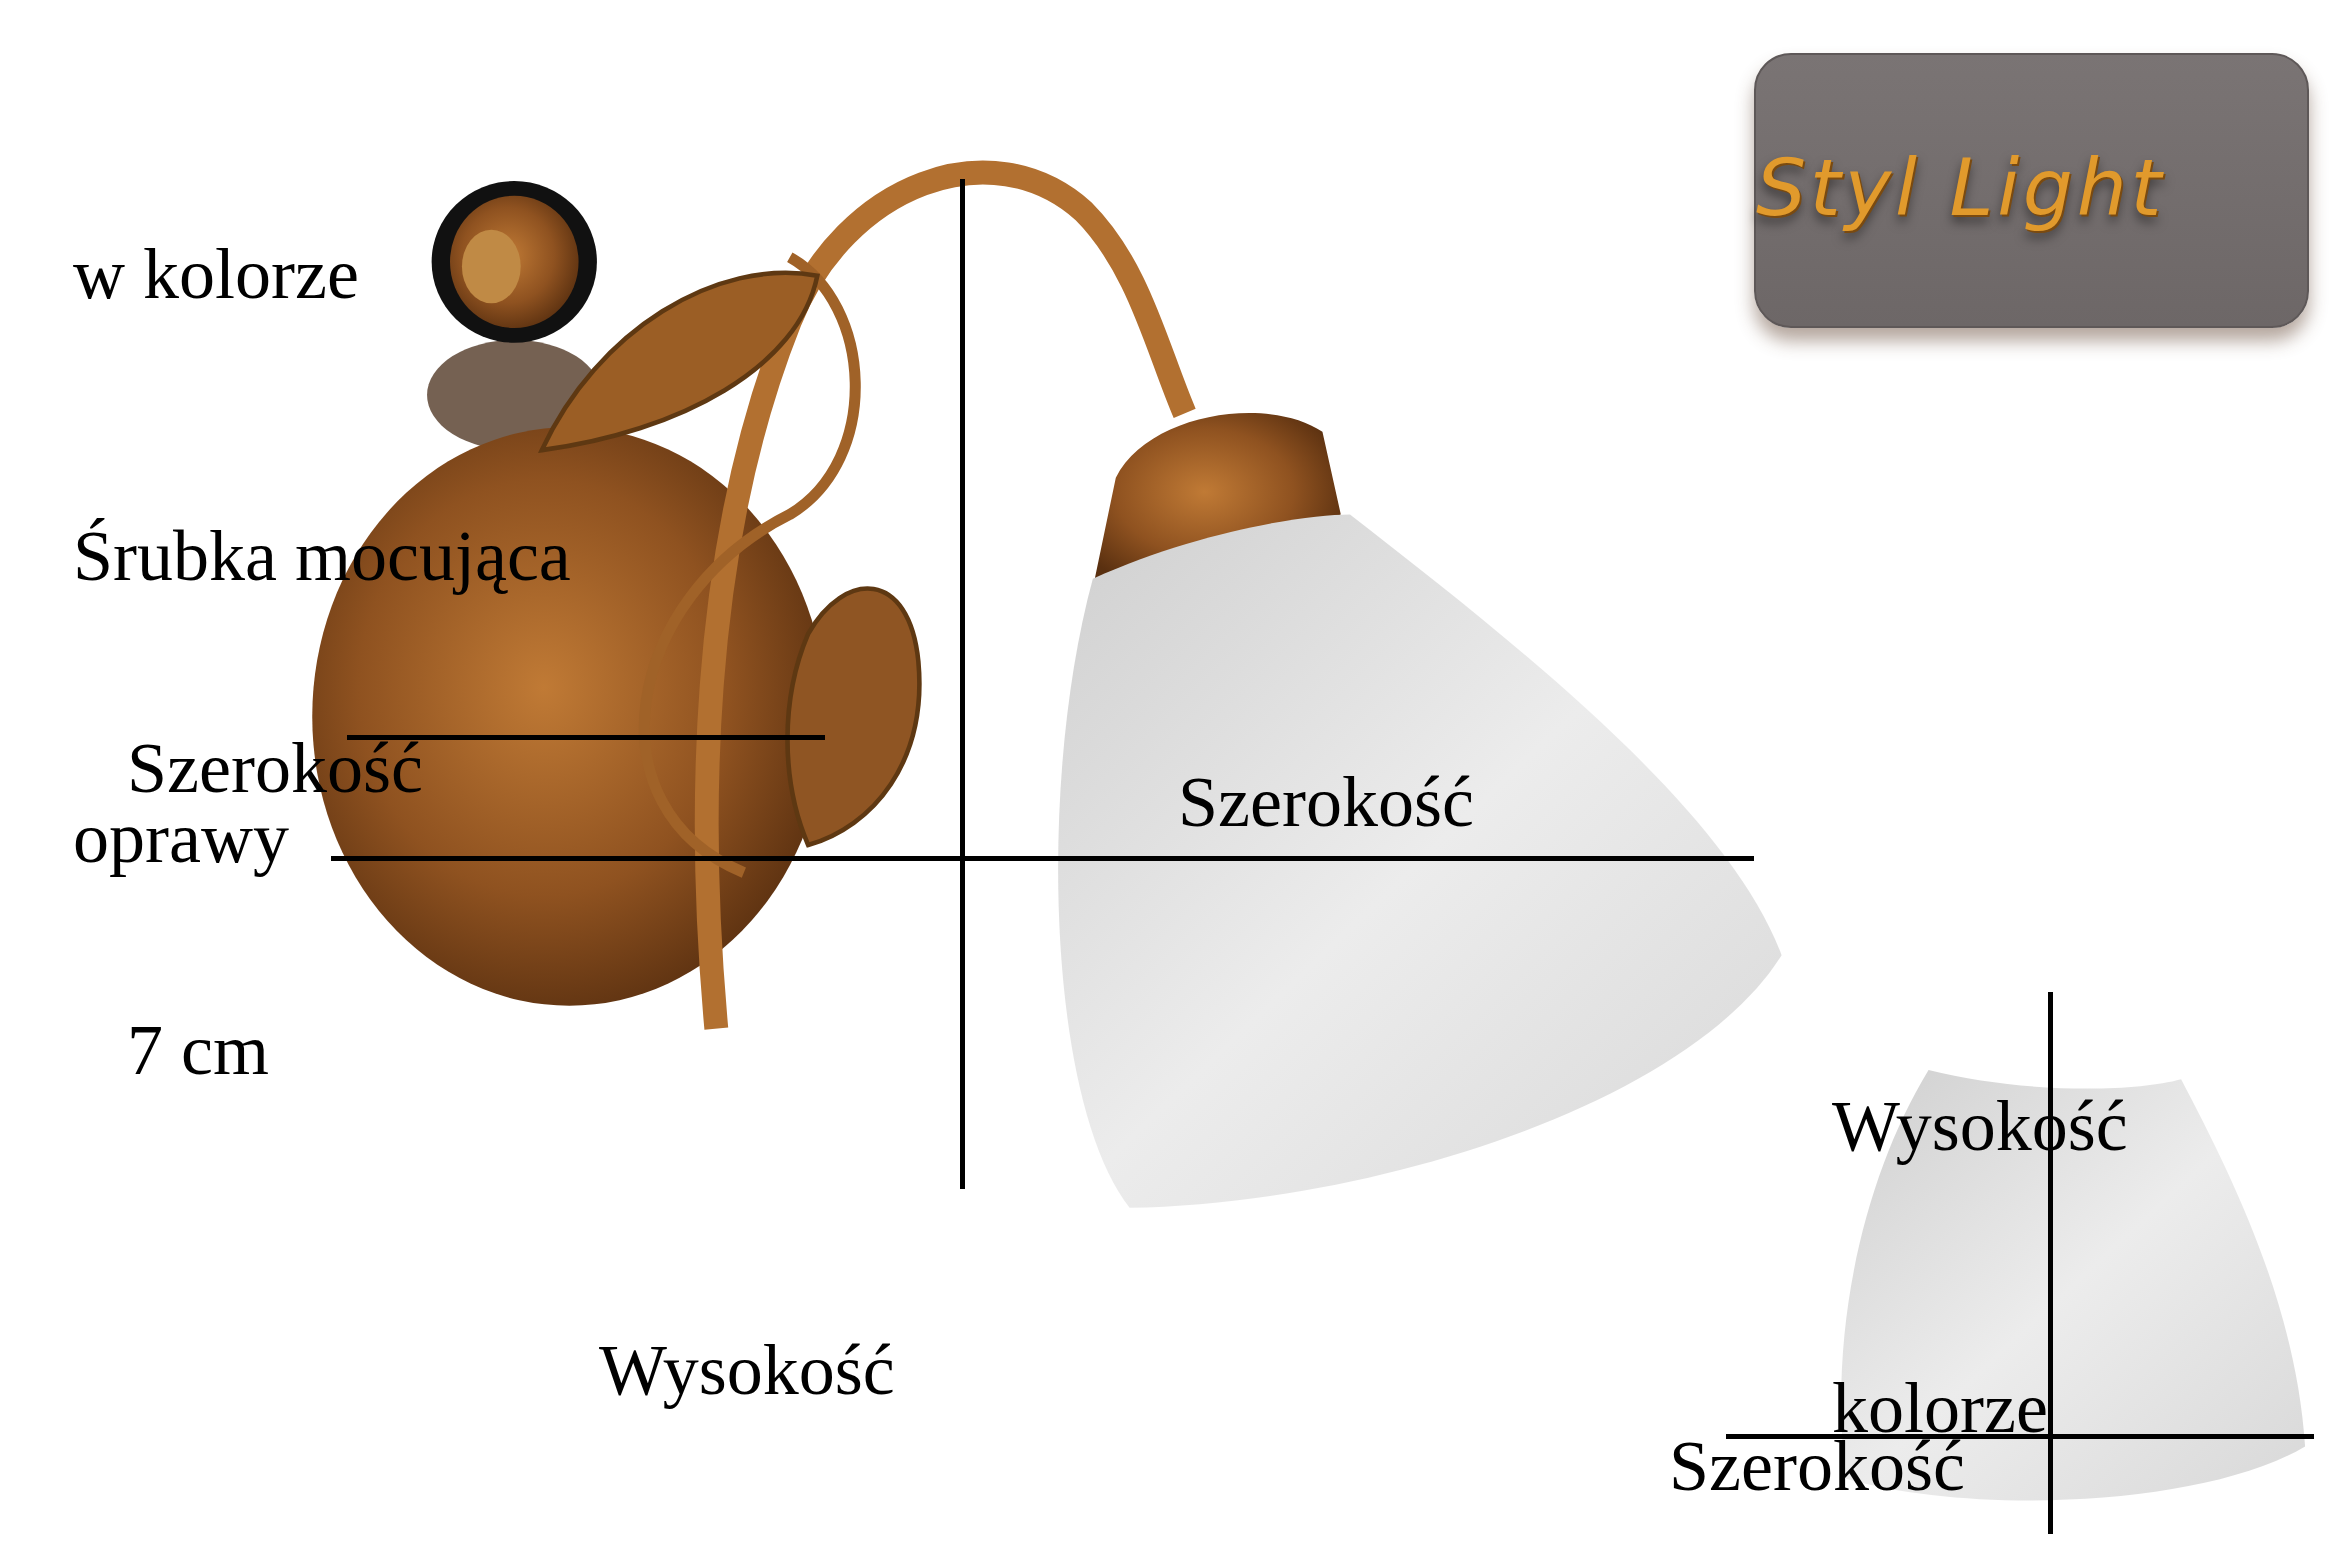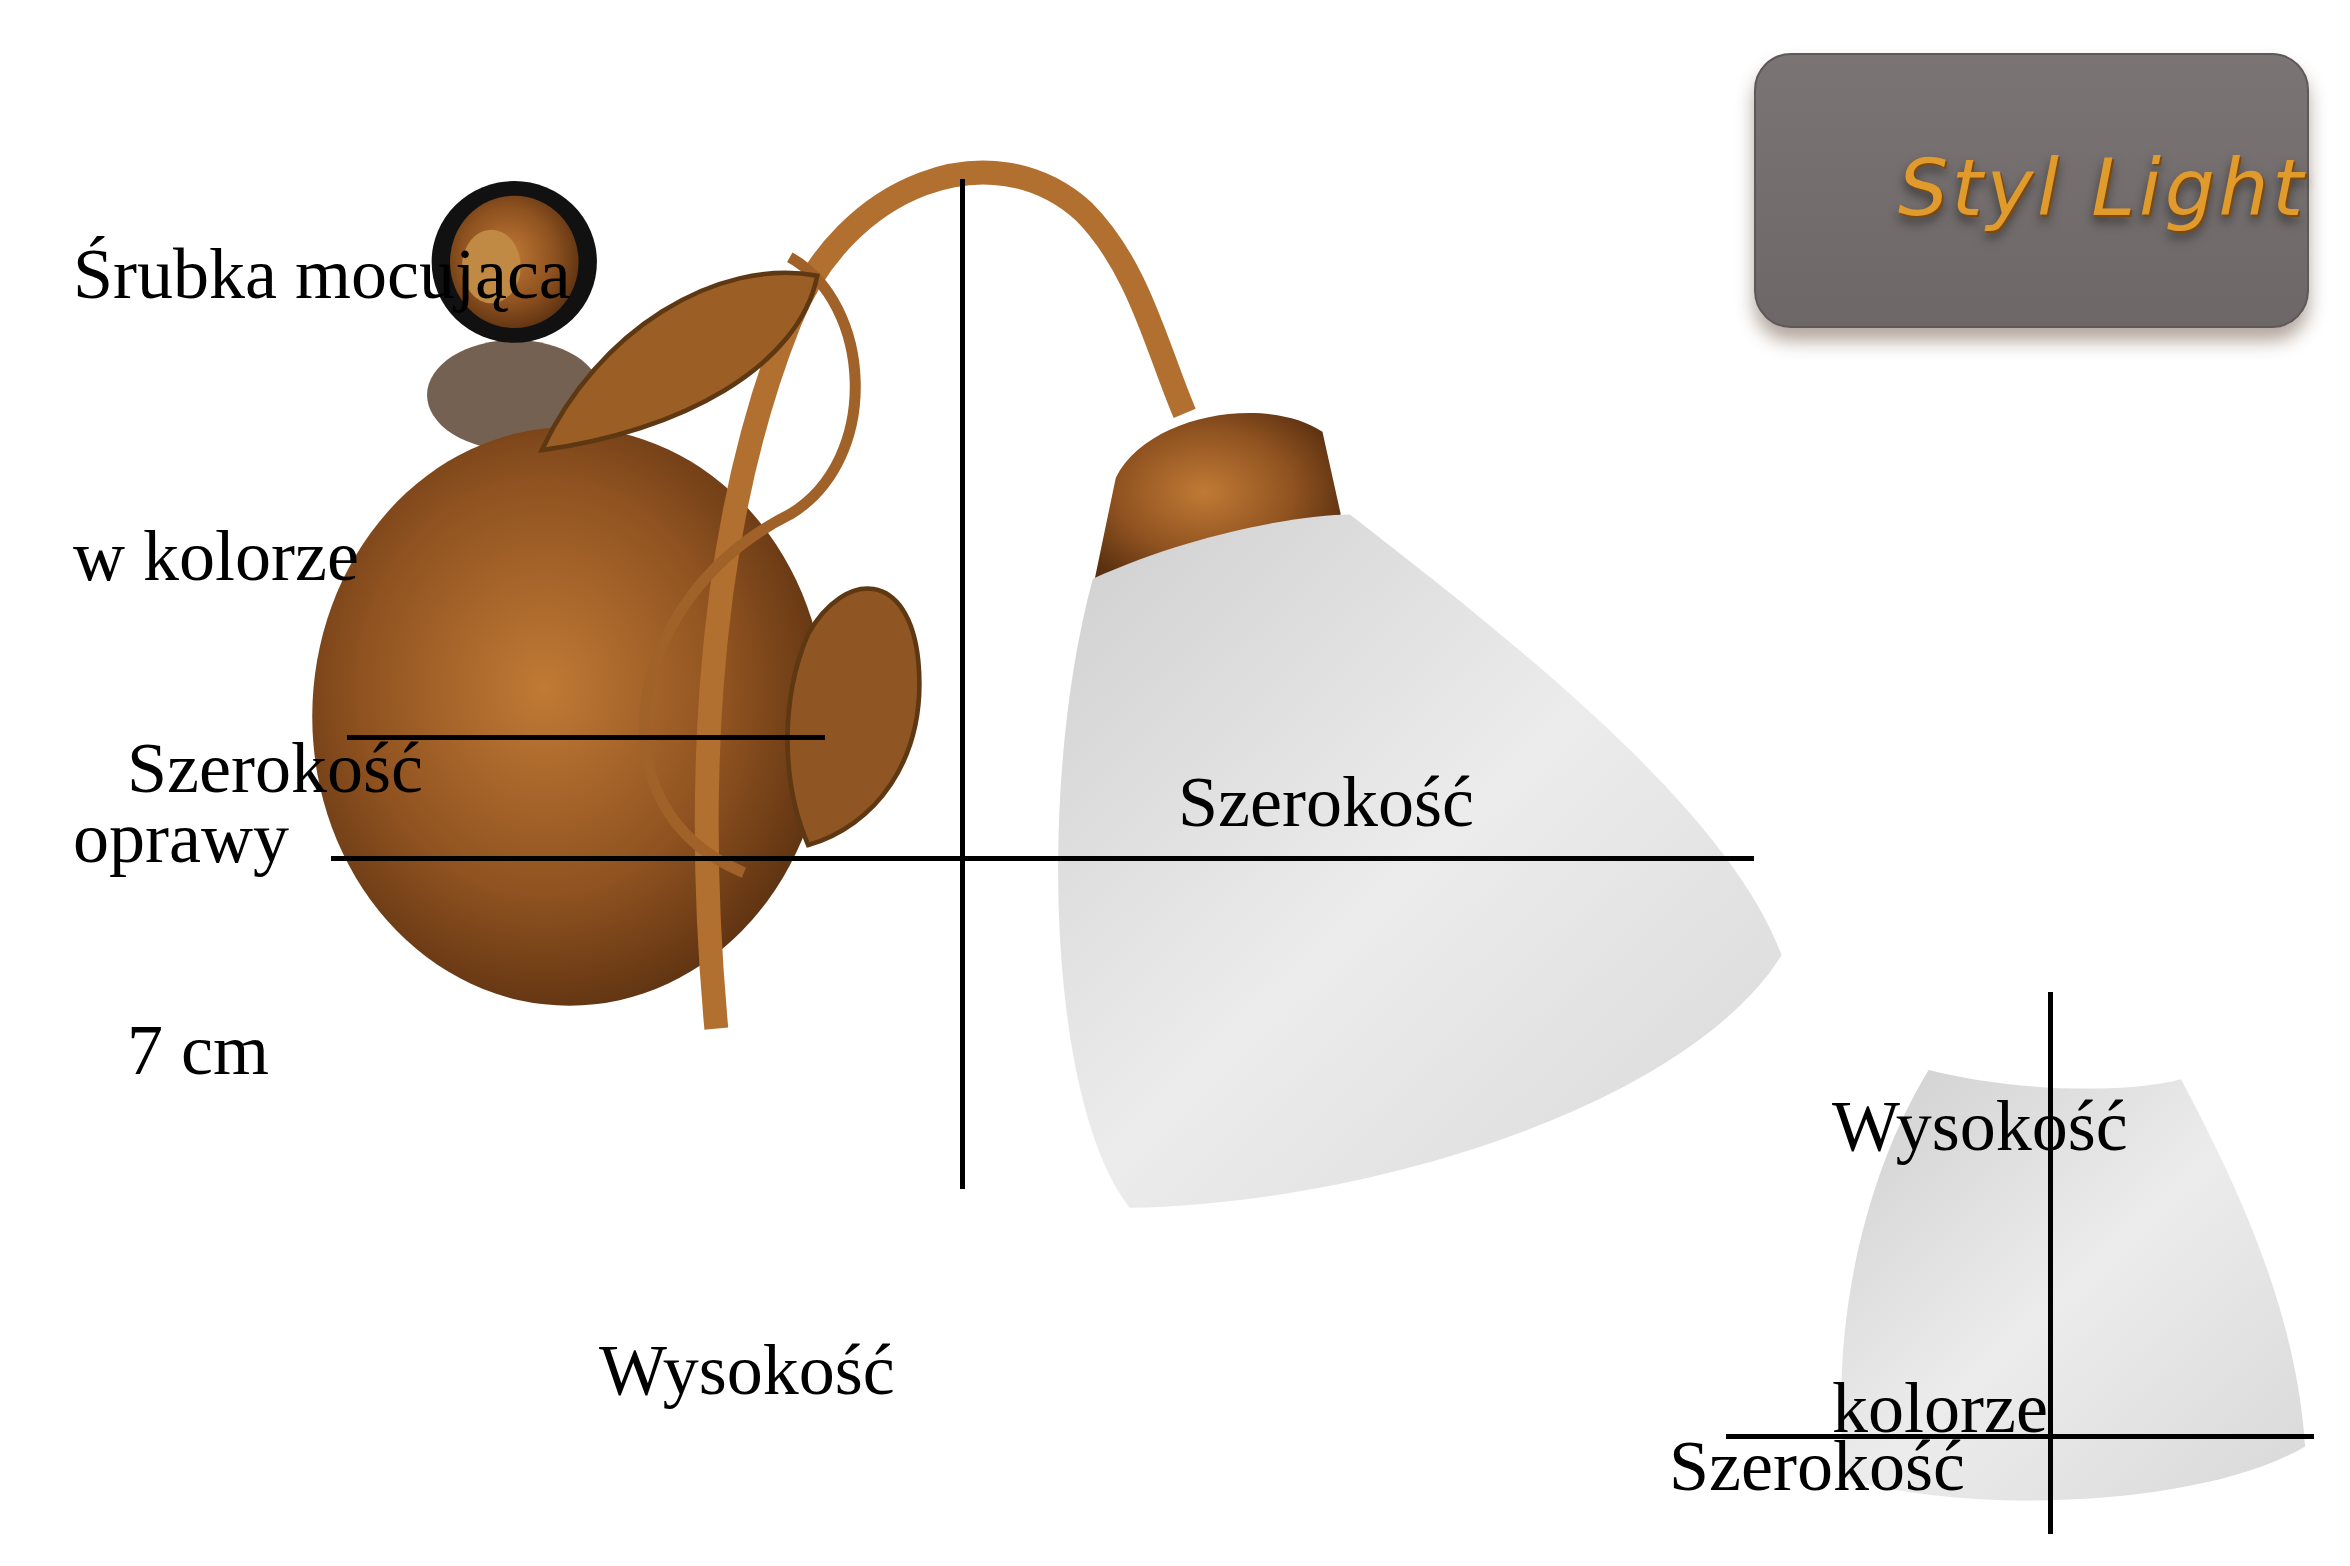--- a/index.html
+++ b/index.html
@@ -1,20 +1,20 @@
 <!DOCTYPE html>
 <html style="font-size:14.7px"><head>
 <meta charset="utf-8">
 <style>
   html,body{margin:0;padding:0;background:#fff;}
   body{width:2351px;height:1567px;position:relative;overflow:hidden;font-family:"Liberation Serif","DejaVu Serif",serif;color:#000;}
   .label{position:absolute;font-size:72px;line-height:94px;white-space:pre;}
   .line{position:absolute;background:#000;}
   .logo{position:absolute;left:1754px;top:53px;width:551px;height:271px;border-radius:37px;background:linear-gradient(180deg,#7a7474,#6d6767);box-shadow:0 13px 18.4px rgba(90,60,40,.45);border:2.8px solid #5e5858;}
-  .logo-text{position:absolute;left:0;right:0;top:87px;text-align:right;font-family:"DejaVu Sans",sans-serif;font-style:italic;font-size:79px;color:#e19a2c;letter-spacing:3.7px;text-shadow:1.8px 1.8px 0 #7a4a10,0 7.3px 11px rgba(0,0,0,.5);}
+  .logo-text{position:absolute;left:0;right:0;top:87px;text-align:left;font-family:"DejaVu Sans",sans-serif;font-style:italic;font-size:79px;color:#e19a2c;letter-spacing:3.7px;text-shadow:1.8px 1.8px 0 #7a4a10,0 7.3px 11px rgba(0,0,0,.5);}
   svg{position:absolute;left:0;top:0;}
 </style>
 </head>
 <body>
 
 <svg width="2351" height="1567" viewBox="0 0 2560 1706">
   <defs>
     <radialGradient id="metal" cx="45%" cy="45%" r="60%">
       <stop offset="0%" stop-color="#c07a35"></stop>
         <stop offset="60%" stop-color="#8f5220"></stop>
@@ -53,22 +53,22 @@
   <div class="logo-text">Styl Light</div>
 </div>
 
 <div class="line" style="left:331px;top:856px;width:1423px;height:4.6px;"></div>
 <div class="line" style="left:960px;top:179px;width:4.6px;height:1010px;"></div>
 <div class="line" style="left:347px;top:735px;width:478px;height:4.6px;"></div>
 <div class="line" style="left:2048px;top:992px;width:4.6px;height:542px;"></div>
 <div class="line" style="left:1726px;top:1434px;width:588px;height:4.6px;"></div>
 
 <div class="label" style="left:73px;top:39px;">
+  <div>w kolorze</div>
   <div>Śrubka mocująca</div>
-  <div>w kolorze</div>
   <div>oprawy</div>
 </div>
 
 <div class="label" style="left:127px;top:533px;">
   <div>Szerokość</div>
   <div>7 cm</div>
 </div>
 
 <div class="label" style="left:1178px;top:567px;">
   <div>Szerokość</div>

